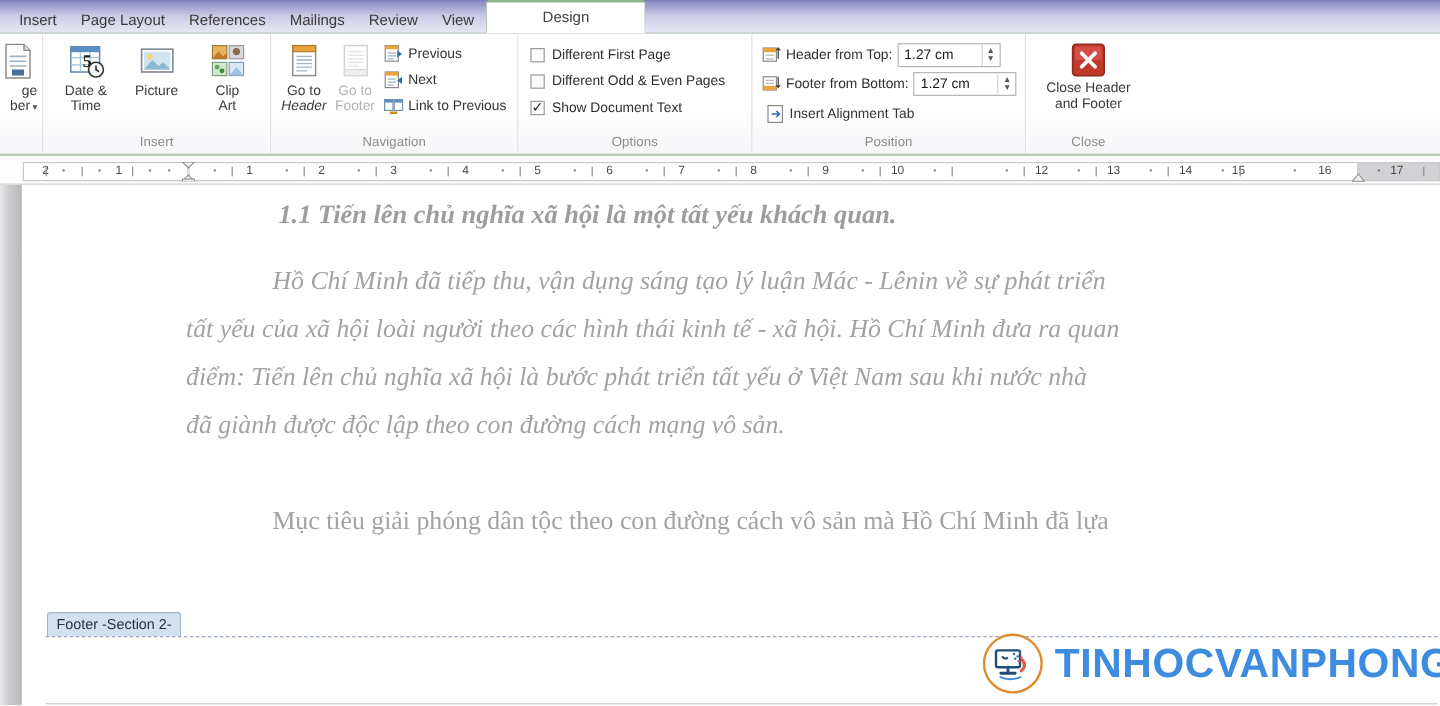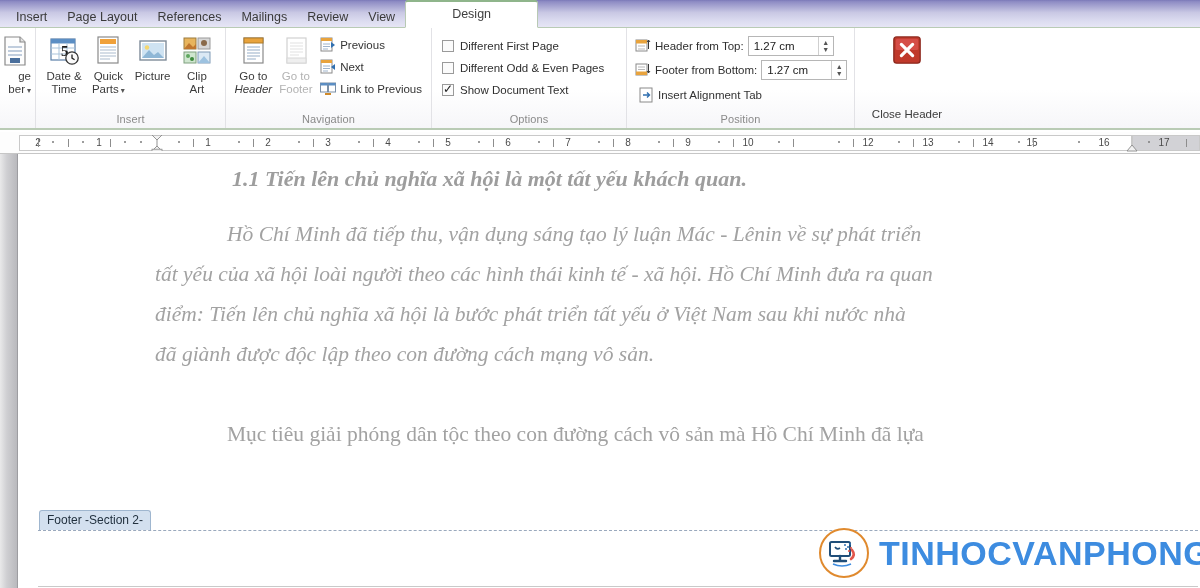--- a/index.html
+++ b/index.html
@@ -56,21 +56,21 @@
     padding-bottom: 3px; letter-spacing: .1px;
   }
 
   
   .bigbtn {
     width: 52px; display: flex; flex-direction: column; align-items: center;
     font-size: 11.5px; color: #3b3b3b; line-height: 13px; text-align: center;
     padding: 2px 1px 0 1px; cursor: default;
   }
   .bigbtn.wide { width: 62px; }
-  .bigbtn.xwide { width: 92px; gap: 40px; }
+  .bigbtn.xwide { width: 92px; }
   .bigbtn .lbl { margin-top: 3px; }
   .bigbtn.disabled { color: #b3b3b3; }
   .caret { font-size: 8px; color: #555; margin-left: 2px; }
 
   
   .smallbtn {
     display: flex; align-items: center; gap: 4px;
     font-size: 11.5px; color: #333; height: 22px; padding: 0 3px;
     white-space: nowrap; cursor: default;
   }
@@ -240,35 +240,20 @@
                 <line x1="19" y1="8.5" x2="19" y2="25"></line>
               </g>
             <text x="13" y="21" font-size="15" font-family="Liberation Serif, serif" font-weight="700" fill="#1b1b1b">5</text>
             <circle cx="24" cy="23" r="6.2" fill="#fafafa" stroke="#333" stroke-width="1.3"></circle>
             <path d="M24 19.5 v3.6 l2.6 1.6" stroke="#222" stroke-width="1.3" fill="none"></path>
           </svg>
           <span class="lbl">Date &amp;</span>
           <span class="lbl" style="margin-top:0;">Time</span>
         </div>
 
-        <div class="bigbtn">
-          <svg class="ic ic32" viewBox="0 0 32 32">
-            <rect x="6" y="2" width="20" height="26" fill="#fff" stroke="#8a8a8a" stroke-width="1.2"></rect>
-            <rect x="8" y="4" width="16" height="5" fill="#f0a13a"></rect>
-            <g stroke="#b9c6d6" stroke-width="1.2">
-              <line x1="8" y1="12" x2="24" y2="12"></line>
-                <line x1="8" y1="15" x2="24" y2="15"></line>
-              <line x1="8" y1="18" x2="24" y2="18"></line>
-                <line x1="8" y1="21" x2="24" y2="21"></line>
-              <line x1="8" y1="24" x2="18" y2="24"></line>
-            </g>
-          </svg>
-          <span class="lbl">Quick</span>
-          <span class="lbl" style="margin-top:0;"><span>Parts</span><span class="caret">▾</span></span>
-        </div>
 
         <div class="bigbtn">
           <svg class="ic ic32" viewBox="0 0 32 32">
             <rect x="3" y="6" width="26" height="19" fill="#fff" stroke="#7f8c99" stroke-width="1.4"></rect>
             <rect x="5" y="8" width="22" height="15" fill="#cfe3f2"></rect>
             <circle cx="10" cy="12.5" r="2.2" fill="#f5d76e"></circle>
             <path d="M5 23 l7-8 5 5 4-3 6 6 z" fill="#8fb7d6"></path>
           </svg>
           <span class="lbl">Picture</span>
         </div>

